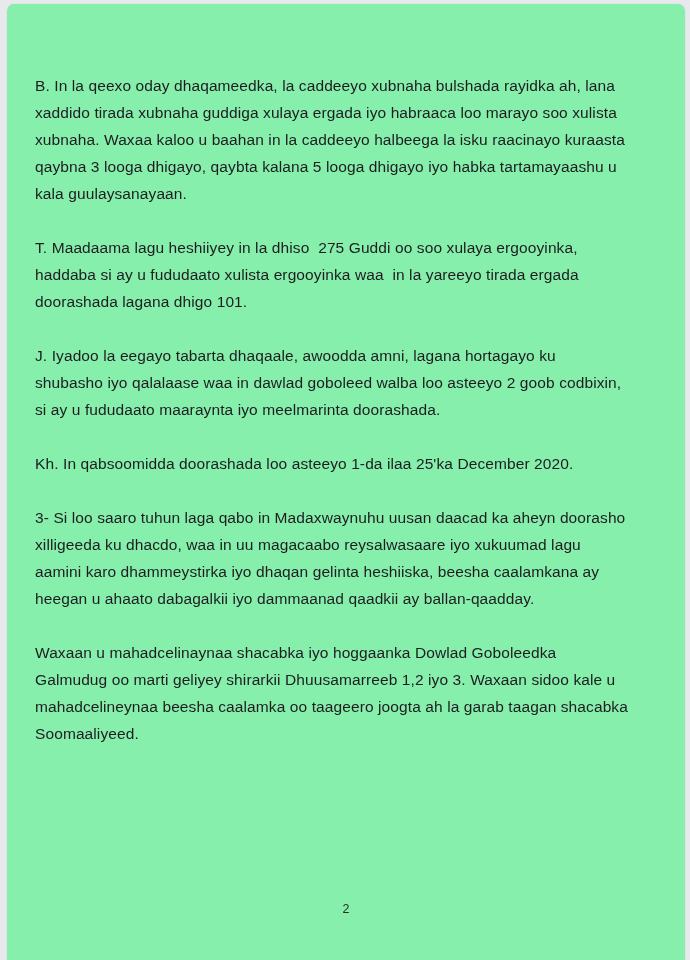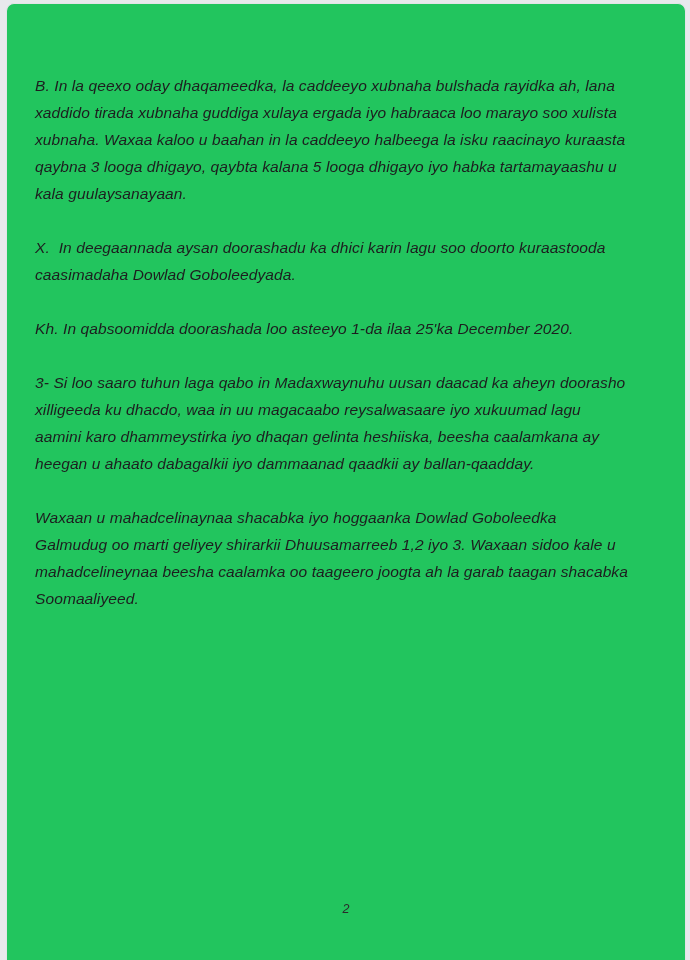--- a/index.html
+++ b/index.html
@@ -13,26 +13,25 @@
     position: relative;
     overflow: hidden;
     font-family: "Liberation Sans", sans-serif;
   }
   .page {
     position: absolute;
     left: 6px;
     right: 4px;
     top: 3px;
     bottom: 0;
-    background: #22c55e;
+    background: #86efac;
     border: 1px solid #e3e4e7;
     border-bottom: none;
     border-radius: 8px 8px 0 0;
     box-sizing: border-box;
-    font-style: italic;
   }
   .content {
     padding: 68px 22px 0 28px;
     color: #1d1d1f;
     font-size: 15.5px;
     line-height: 27px;
     letter-spacing: 0.1px;
   }
   p.para {
     margin: 0 0 27px 0;
@@ -51,22 +50,26 @@
 </head>
 <body>
 
 <div class="page">
   <div class="content">
     <p class="para">B. In la qeexo oday dhaqameedka, la caddeeyo xubnaha bulshada rayidka ah, lana
 xaddido tirada xubnaha guddiga xulaya ergada iyo habraaca loo marayo soo xulista
 xubnaha. Waxaa kaloo u baahan in la caddeeyo halbeega la isku raacinayo kuraasta
 qaybna 3 looga dhigayo, qaybta kalana 5 looga dhigayo iyo habka tartamayaashu u
 kala guulaysanayaan.</p>
-    <p class="para">X.  In deegaannada aysan doorashadu ka dhici karin lagu soo doorto kuraastooda
-caasimadaha Dowlad Goboleedyada.</p>
+    <p class="para">T. Maadaama lagu heshiiyey in la dhiso  275 Guddi oo soo xulaya ergooyinka,
+haddaba si ay u fududaato xulista ergooyinka waa  in la yareeyo tirada ergada
+doorashada lagana dhigo 101.</p>
+    <p class="para">J. Iyadoo la eegayo tabarta dhaqaale, awoodda amni, lagana hortagayo ku
+shubasho iyo qalalaase waa in dawlad goboleed walba loo asteeyo 2 goob codbixin,
+si ay u fududaato maaraynta iyo meelmarinta doorashada.</p>
     <p class="para">Kh. In qabsoomidda doorashada loo asteeyo 1-da ilaa 25'ka December 2020.</p>
     <p class="para">3- Si loo saaro tuhun laga qabo in Madaxwaynuhu uusan daacad ka aheyn doorasho
 xilligeeda ku dhacdo, waa in uu magacaabo reysalwasaare iyo xukuumad lagu
 aamini karo dhammeystirka iyo dhaqan gelinta heshiiska, beesha caalamkana ay
 heegan u ahaato dabagalkii iyo dammaanad qaadkii ay ballan-qaadday.</p>
     <p class="para">Waxaan u mahadcelinaynaa shacabka iyo hoggaanka Dowlad Goboleedka
 Galmudug oo marti geliyey shirarkii Dhuusamarreeb 1,2 iyo 3. Waxaan sidoo kale u
 mahadcelineynaa beesha caalamka oo taageero joogta ah la garab taagan shacabka
 Soomaaliyeed.</p>
   </div>

